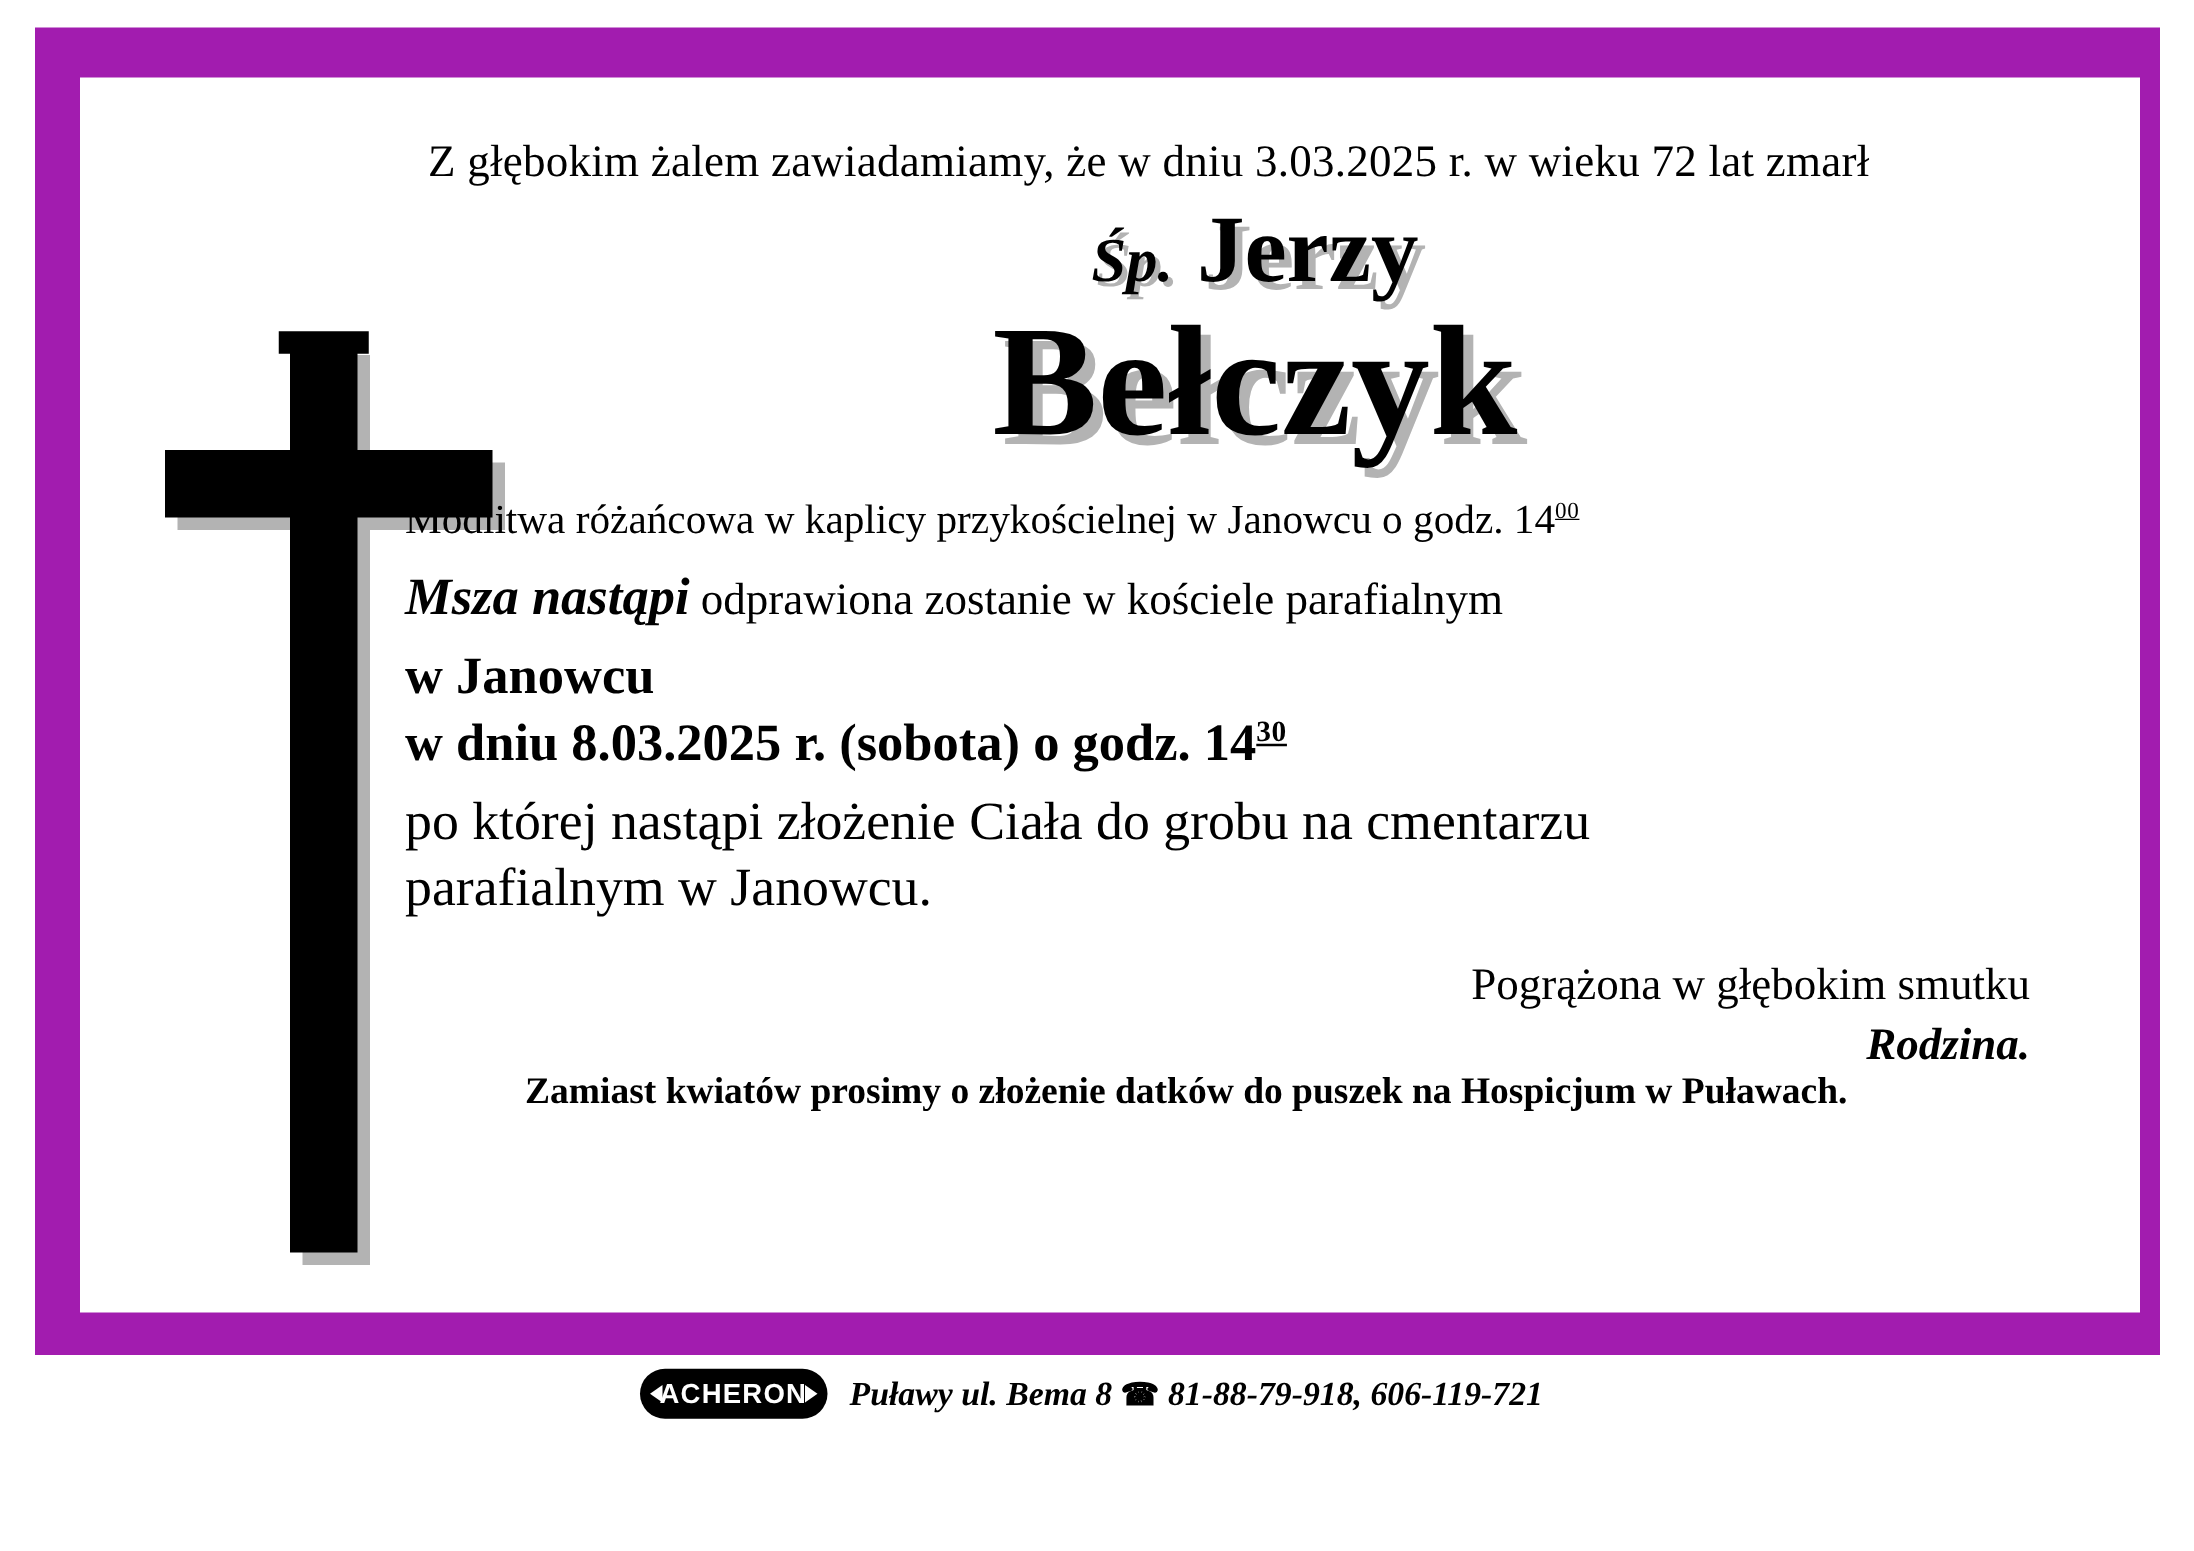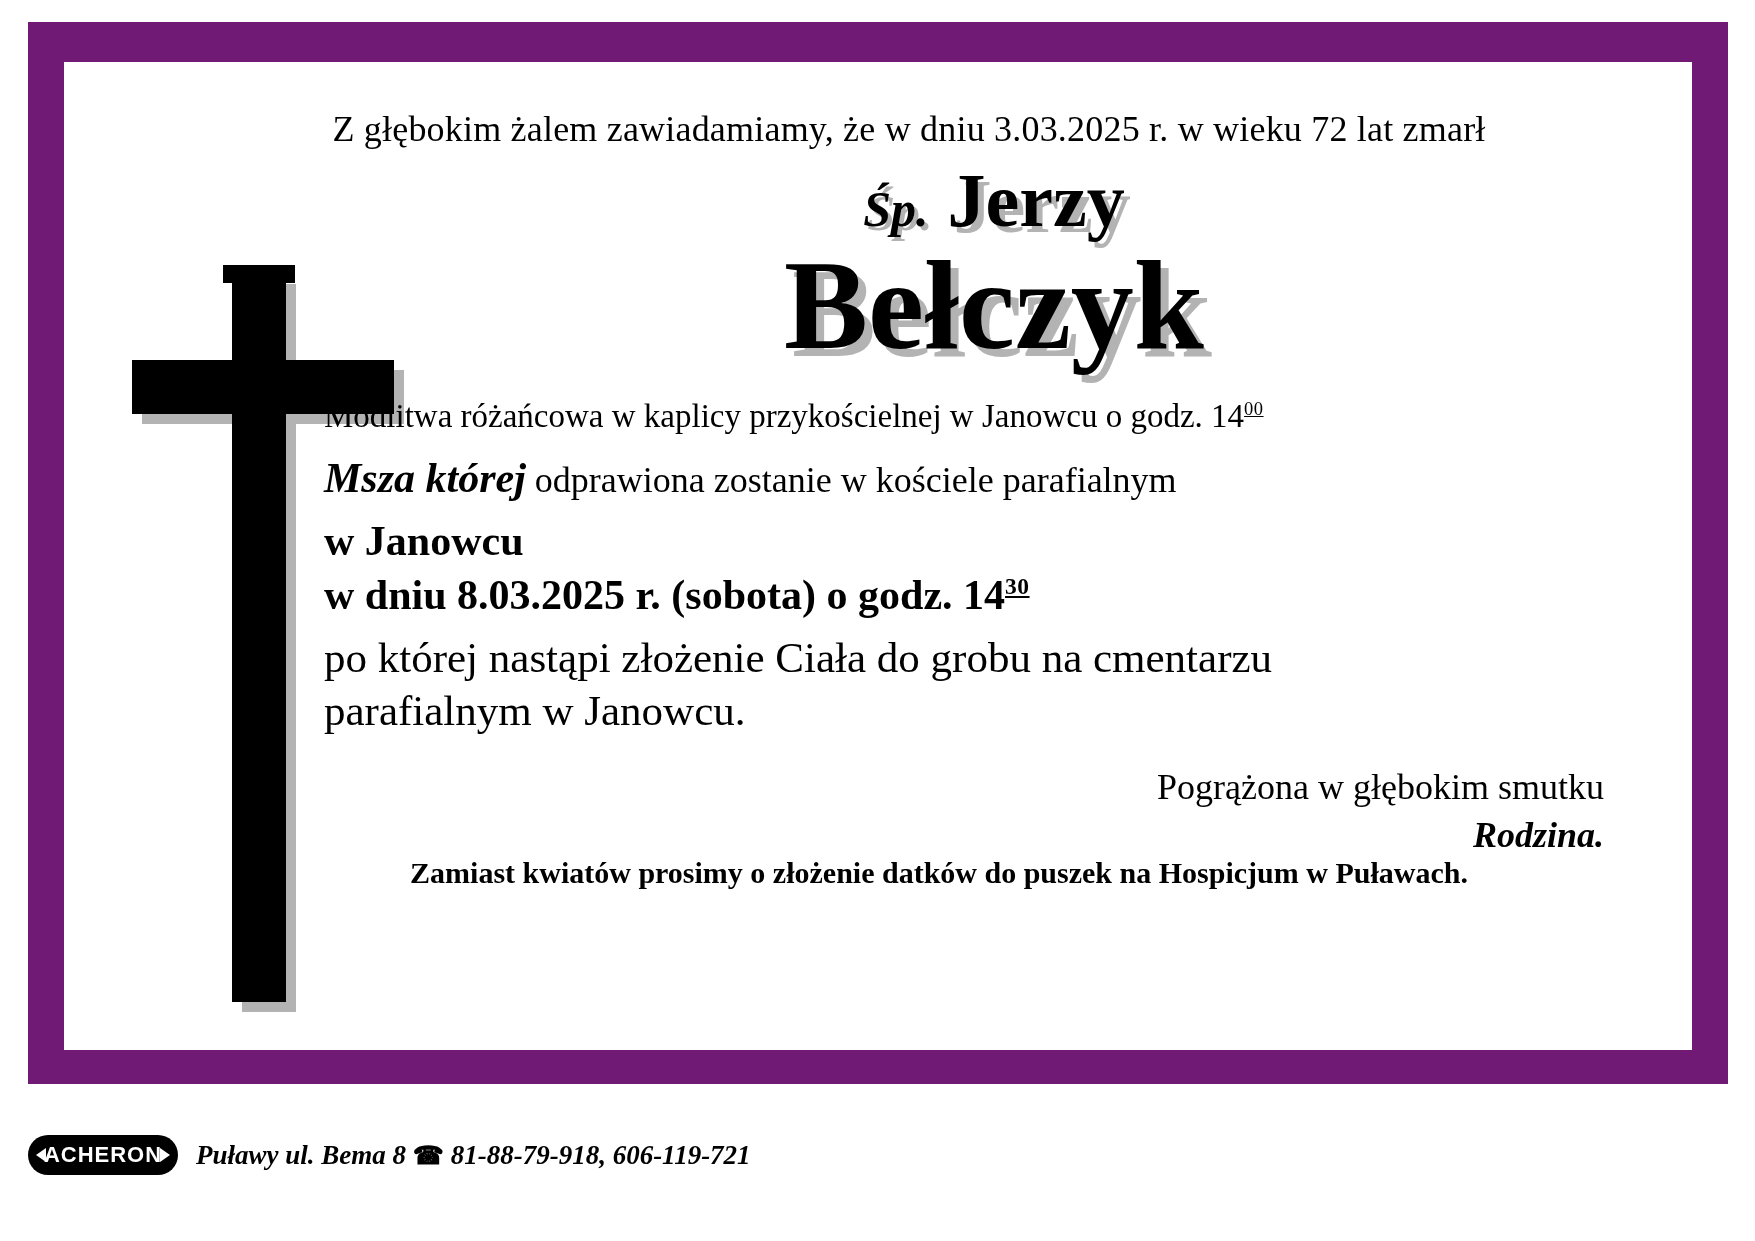--- a/index.html
+++ b/index.html
@@ -15,23 +15,23 @@
     overflow: hidden;
   }
 
   
   .notice {
     position: absolute;
     left: 28px;
     top: 22px;
     width: 1700px;
     height: 1062px;
-    background: #701a75;
+    background: #a21caf;
     box-sizing: border-box;
-    padding: 40px 36px 34px 36px;
+    padding: 40px 16px 34px 36px;
     font-family: Liberation Serif, serif;
   }
   .notice-inner {
     position: relative;
     width: 100%;
     height: 100%;
     background: #ffffff;
     box-sizing: border-box;
   }
 
@@ -166,26 +166,26 @@
     margin-left: -150px;
     text-align: center;
     font-size: 30px;
     font-weight: bold;
   }
 
   
   .footer {
     position: absolute;
     left: 28px;
-    top: 1132px;
+    top: 1092px;
     width: 1700px;
     height: 46px;
     display: flex;
     align-items: center;
-    justify-content: flex-start;
+    justify-content: center;
     gap: 18px;
     padding-right: 10px;
     box-sizing: border-box;
   }
   .logo {
     width: 150px;
     height: 40px;
     border-radius: 20px / 20px;
     background: #000;
     color: #fff;
@@ -255,21 +255,21 @@
         </div>
         <div class="name-last">Bełczyk</div>
       </div>
 
       <div class="mid">
         <div class="rosary">
           <span>Modlitwa różańcowa w kaplicy przykościelnej w Janowcu o godz. 14</span><sup class="time">00</sup>
         </div>
 
         <div class="mass">
-          <span class="em">Msza której</span><span> odprawiona zostanie w kościele parafialnym</span>
+          <span class="em">Msza nastąpi</span><span> odprawiona zostanie w kościele parafialnym</span>
         </div>
 
         <div class="place">w Janowcu</div>
 
         <div class="date">
           <span>w dniu 8.03.2025 r. (sobota) o godz. 14</span><sup class="time">30</sup>
         </div>
 
         <div class="after">
           <div>po której nastąpi złożenie Ciała do grobu na cmentarzu</div>

